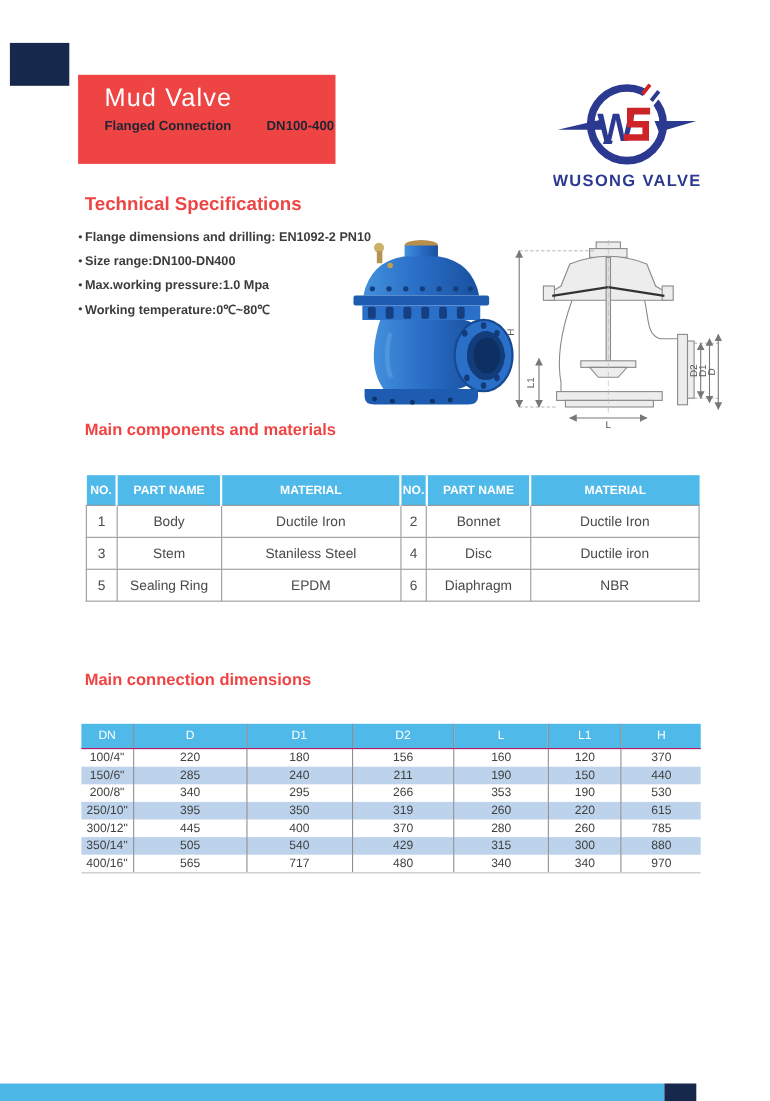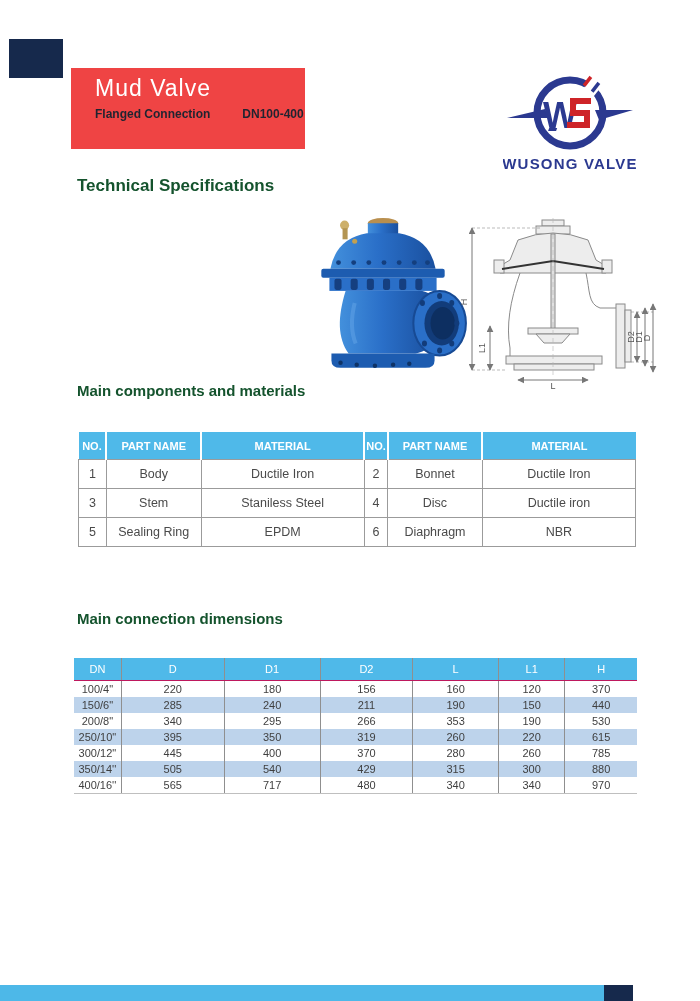--- a/index.html
+++ b/index.html
@@ -12,21 +12,21 @@
   
   .banner{position:absolute;left:53px;top:68px;width:234px;height:81px;background:#ef4444;margin-left:18px;}
   .banner-title{position:absolute;left:24px;top:7px;color:#ffffff;font-size:23px;font-weight:500;letter-spacing:1px;}
   .banner-sub{position:absolute;left:24px;top:39px;font-size:12px;font-weight:700;color:#1f2430;white-space:nowrap;}
   .banner-sub .sub-right{margin-left:32px;}
 
   
   .logo{position:absolute;left:503px;top:68px;width:140px;height:110px;}
 
   
-  .sec-title{position:absolute;color:#14532d;font-weight:600;}
+  .sec-title{position:absolute;color:#ef4444;font-weight:600;}
   .t-specs{left:77px;top:176px;font-size:17px;}
   .t-comp{left:77px;top:382px;font-size:15px;}
   .t-dims{left:77px;top:610px;font-size:15px;}
 
   
   .bullets{position:absolute;left:71px;top:205px;margin:0;padding:0;list-style:none;
            font-size:11.5px;font-weight:600;color:#3c3c3c;line-height:22px;}
   .bullets li::before{content:"\25CF";font-size:7px;vertical-align:2px;margin-right:2px;color:#3c3c3c;}
 
   
@@ -84,20 +84,26 @@
       <polygon points="4,50 42,41 46,50" fill="#2b3990"></polygon>
       <polygon points="130,42 92,42 96,52" fill="#2b3990"></polygon>
     </g>
     <text x="40" y="60" font-size="36" font-weight="bold" fill="#2b3990" font-family="Liberation Sans, sans-serif">W</text>
     <path d="M88,33 H70 V45 H84 V57 H64" fill="none" stroke="#ce2428" stroke-width="6"></path>
     <rect x="68" y="60" width="8" height="3" fill="#2b3990" transform="skewX(-20)"></rect>
     <text x="67" y="101" text-anchor="middle" class="logo-text">WUSONG VALVE</text>
   </svg>
 
   <div class="sec-title t-specs">Technical Specifications</div>
+  <ul class="bullets">
+    <li><span>Flange dimensions and drilling: EN1092-2 PN10</span></li>
+    <li><span>Size range:DN100-DN400</span></li>
+    <li><span>Max.working pressure:1.0 Mpa</span></li>
+    <li><span>Working temperature:0℃~80℃</span></li>
+  </ul>
 
   <svg class="valve-photo" viewBox="0 0 180 180">
     <defs>
       <linearGradient id="vb" x1="0" y1="0" x2="1" y2="0">
         <stop offset="0" stop-color="#4390dc"></stop>
         <stop offset="0.45" stop-color="#2a6fc8"></stop>
         <stop offset="1" stop-color="#1a509f"></stop>
       </linearGradient>
     </defs>
 

